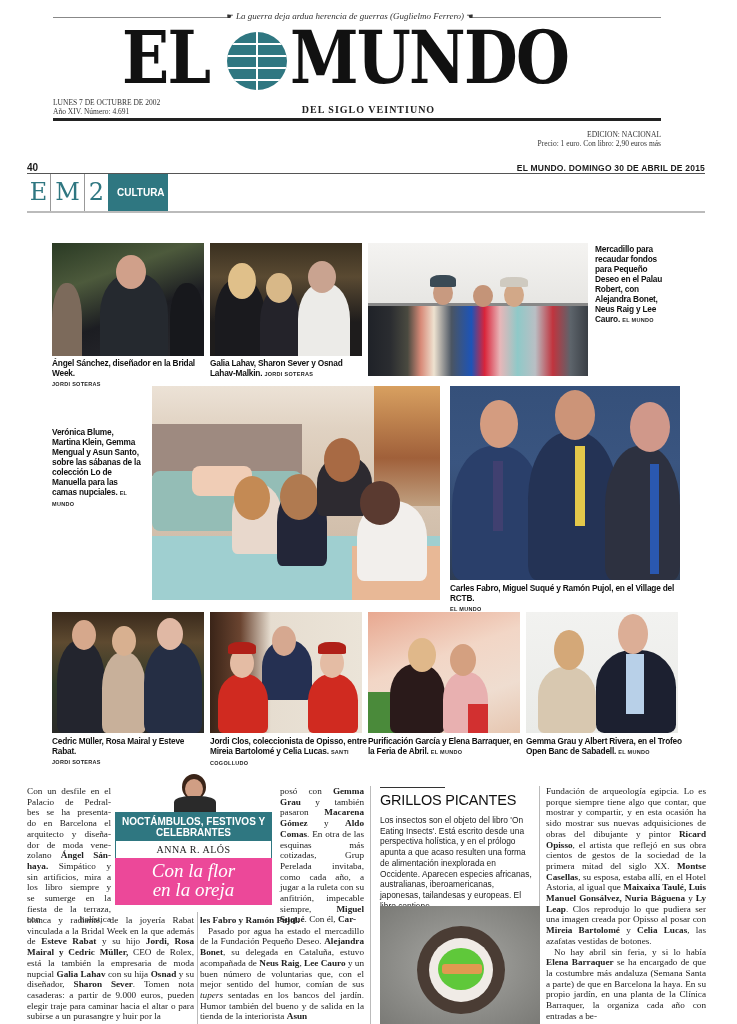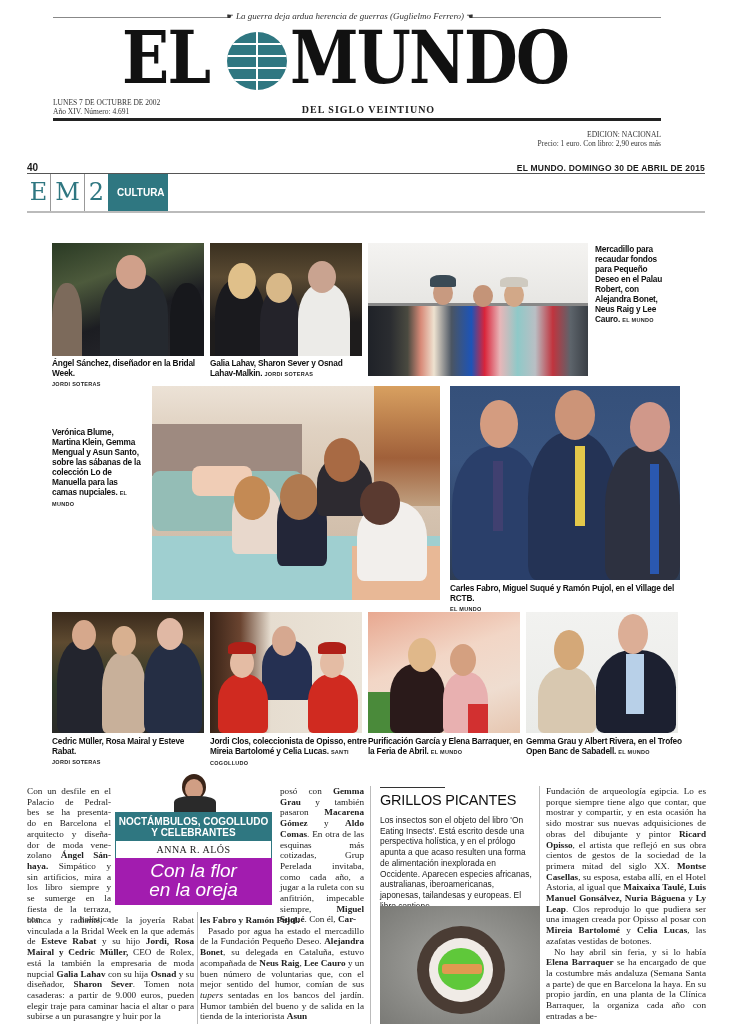--- a/index.html
+++ b/index.html
@@ -43,21 +43,21 @@
   .col { position: absolute; font-family: "Liberation Serif", serif; font-size: 9.2px; line-height: 10.7px; text-align: justify; color: #222; }
   .col b { font-weight: bold; }
   .col p { text-indent: 0; }
   .col p.ind { text-indent: 8px; }
   .vrule { position: absolute; width: 1px; background: #bbb; }
 
   
   .col-box { position: absolute; left: 115px; top: 812px; width: 157px; }
   .cb-kicker { background: #2f7781; color: #fff; font-family: "Liberation Sans", sans-serif; font-weight: bold; font-size: 10px; line-height: 11px; text-align: center; padding: 4px 0 3px; }
   .cb-author { background: #fff; text-align: center; font-size: 10px; letter-spacing: 0.5px; padding: 3px 0; border-left: 1px solid #2f7781; border-right: 1px solid #2f7781; }
-  .cb-title { background: #a21caf; color: #fff; font-style: italic; text-align: center; font-size: 19px; line-height: 19px; padding: 3px 0 6px; font-family: Liberation Sans, sans-serif; }
+  .cb-title { background: #ec4899; color: #fff; font-style: italic; text-align: center; font-size: 19px; line-height: 19px; padding: 3px 0 6px; font-family: Liberation Serif, serif; }
 
   .grillos-rule { position: absolute; left: 380px; top: 787px; width: 65px; height: 1px; background: #333; }
   .grillos-title { position: absolute; left: 380px; top: 792px; font-family: "Liberation Sans", sans-serif; font-size: 14.5px; font-weight: normal; letter-spacing: -0.2px; color: #111; }
   .grillos-text { position: absolute; left: 380px; top: 815px; width: 155px; font-family: "Liberation Sans", sans-serif; font-size: 8.4px; line-height: 10.7px; color: #222; }
 </style>
 </head>
 <body>
 
 <div>
   <div class="motto-line" style="left:53px;width:175px;"></div>
@@ -249,21 +249,21 @@
 <div class="col" style="left:27px;top:915px;width:167px;" id="col1w">
     <p>blanca y radiante, de la joyería Rabat vinculada a la Bridal Week en la que además de <b>Esteve Rabat</b> y su hijo <b>Jordi, Rosa Mairal y Cedric Müller,</b> CEO de Rolex, está la también la empresaria de moda nupcial <b>Galia Lahav</b> con su hija <b>Osnad</b> y su diseñador, <b>Sharon Sever</b>. Tomen nota casaderas: a partir de 9.000 euros, pueden elegir traje para caminar hacia el altar o para subirse a un purasangre y huir por la</p>
   </div>
 
 <div class="abs" style="left:172px;top:772px;width:46px;height:40px;">
   <div class="head" style="left:10px;top:2px;width:24px;height:26px;background:#3a2418;"></div>
   <div class="head" style="left:13px;top:7px;width:18px;height:20px;background:#d09e84;"></div>
   <div class="figure" style="left:2px;top:24px;width:42px;height:16px;background:#2a2a2a;border-radius:40% 40% 0 0;"></div>
 </div>
 <div class="col-box">
-  <div class="cb-kicker">NOCTÁMBULOS, COGOLLUDO Y CELEBRANTES</div>
+  <div class="cb-kicker">NOCTÁMBULOS, FESTIVOS Y CELEBRANTES</div>
   <div class="cb-author">ANNA R. ALÓS</div>
   <div class="cb-title">
     <div>Con la flor</div>
     <div>en la oreja</div>
   </div>
 </div>
 
 <div class="col" style="left:280px;top:786px;width:84px;" id="col2n">
     <p>posó con <b>Gemma Grau</b> y también pasaron <b>Macarena Gómez</b> y <b>Aldo Comas</b>. En otra de las esquinas más cotizadas, Grup Perelada invitaba, como cada año, a jugar a la ruleta con su anfitrión, impecable siempre, <b>Miguel Suqué</b>. Con él, <b>Car-</b></p>
   </div>

